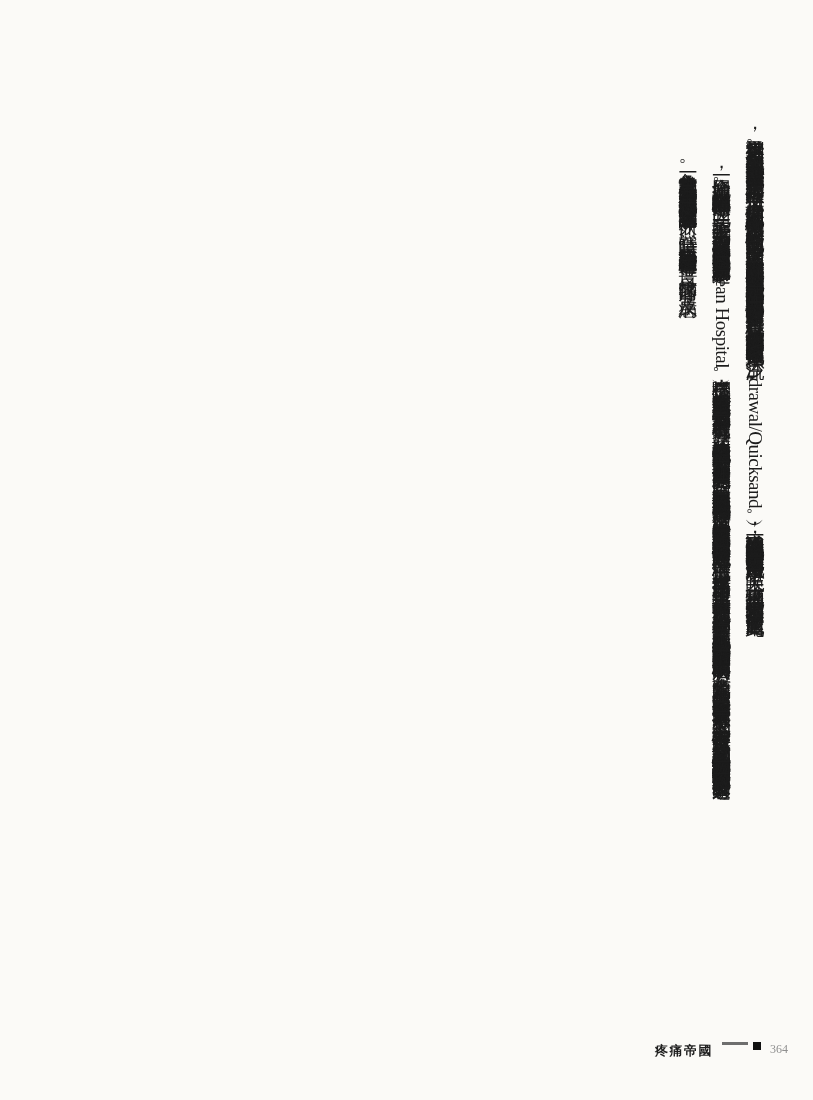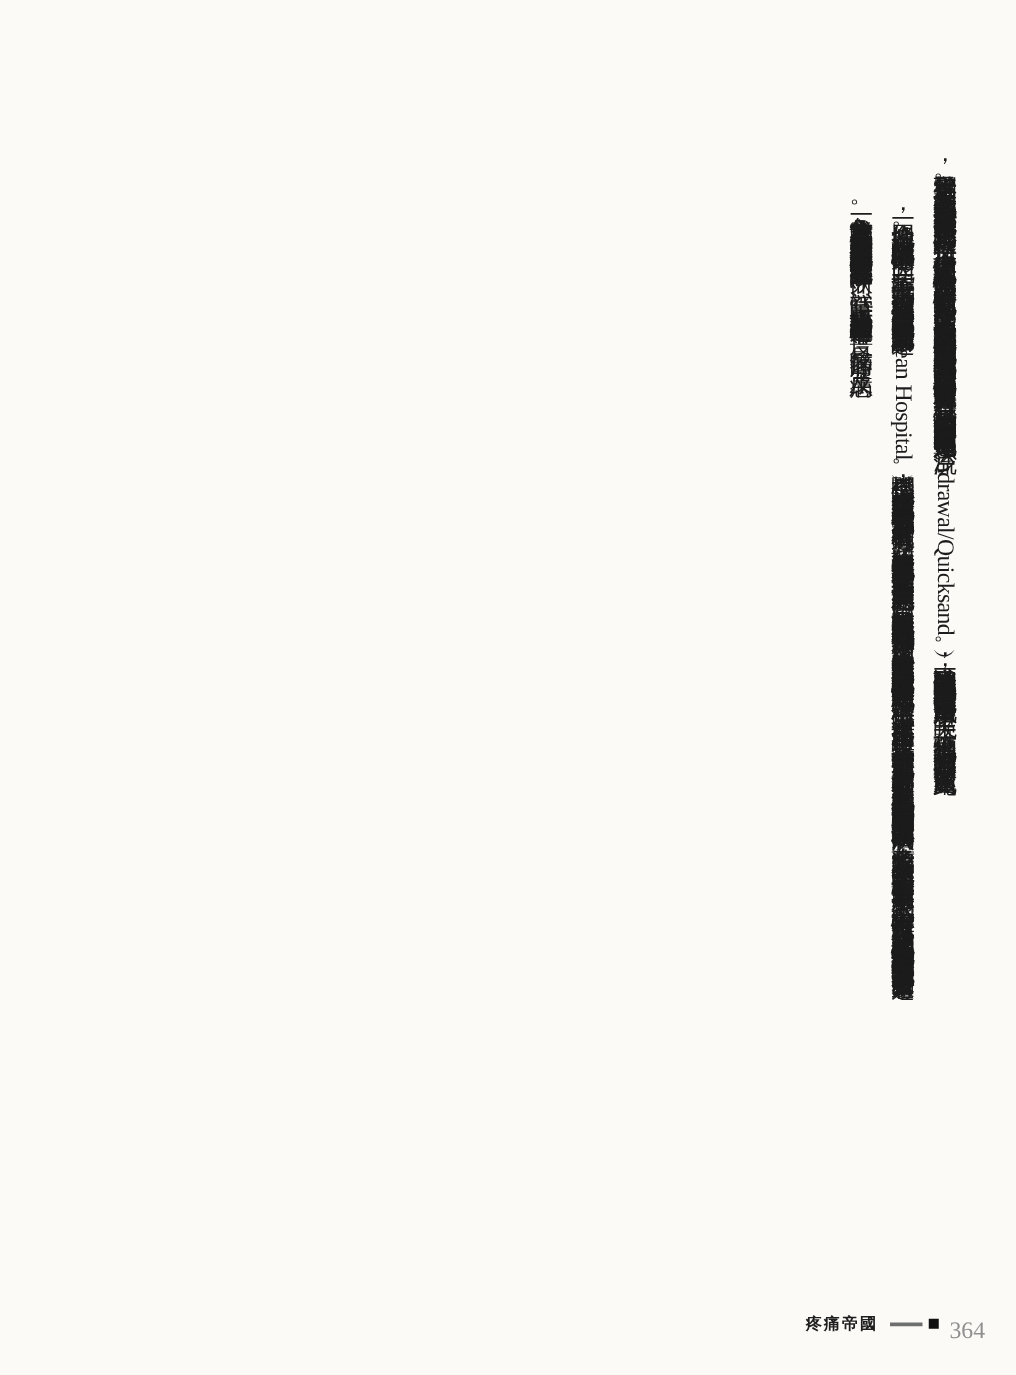--- a/index.html
+++ b/index.html
@@ -39,21 +39,20 @@
     letter-spacing: 0;
     text-combine-upright: all;
     -webkit-text-combine: horizontal;
     color: #1c1c1c;
   }
   .footer {
     position: absolute;
     top: 1042px;
     right: 25px;
     display: flex;
-    align-items: center;
   }
   .footer .book-title {
     font-family: "Liberation Serif", "DejaVu Serif", serif;
     font-weight: bold;
     font-size: 13px;
     letter-spacing: 1.5px;
     color: #1f1f1f;
   }
   .footer .rule {
     width: 26px;
@@ -63,23 +62,22 @@
   }
   .footer .sq {
     width: 8px;
     height: 8px;
     background: #111111;
     margin-left: 5px;
   }
   .footer .pagenum {
     margin-left: 9px;
     font-family: "Liberation Serif", "DejaVu Serif", serif;
-    font-size: 19px;
+    font-size: 12px;
     color: #8f8f8f;
-    margin-top: 12px;
   }
 </style>
 </head>
 <body>
 
 <div>
 
   <main class="text-block">
 
     <p>

